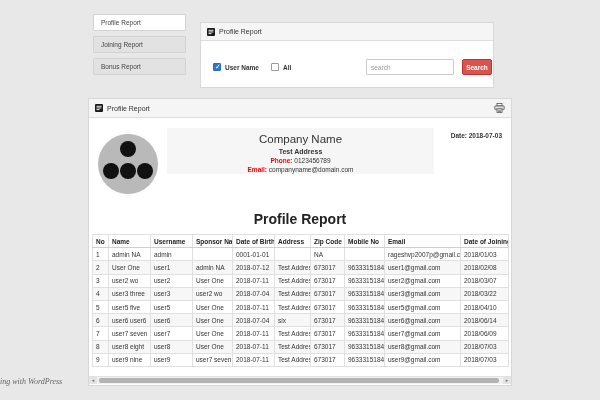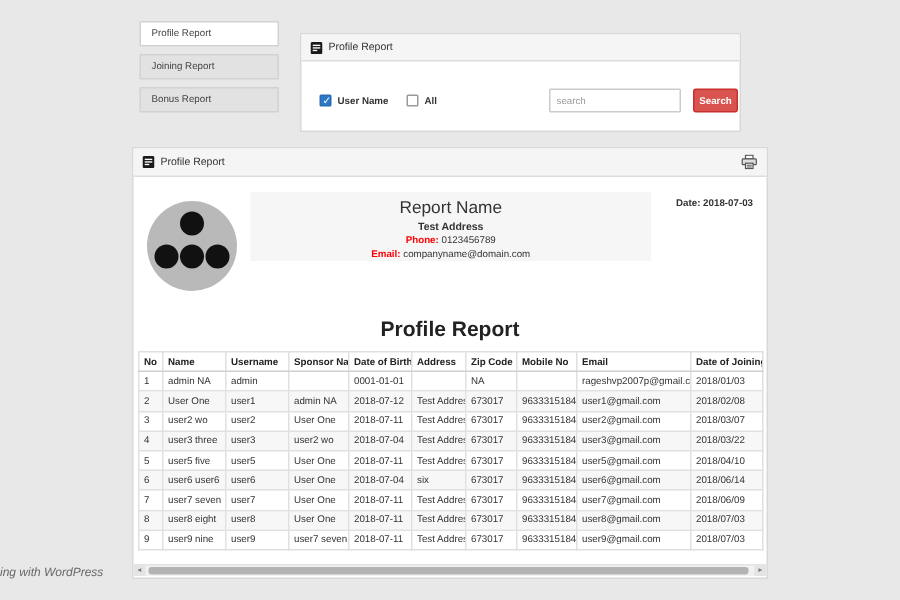--- a/index.html
+++ b/index.html
@@ -69,21 +69,21 @@
   
   .hscroll { position:absolute; left:0; bottom:1px; width:422px; height:8px;
              background:#f1f1f1; border-top:1px solid #e3e3e3; }
   .hs-arrow { position:absolute; top:0; width:8px; height:7px; background:#e4e4e4;
               font-size:5px; line-height:7px; text-align:center; color:#777; cursor:pointer; }
   .hs-arrow.left { left:0; }
   .hs-arrow.right { right:0; }
   .hs-thumb { position:absolute; left:10px; top:1px; width:400px; height:5px;
               background:#b3b3b3; border-radius:2px; cursor:grab; }
   
-  .wp-credit { position:absolute; left:0px; top:377px; font-size:8px; font-style:italic; color:#666; }
+  .wp-credit { position:absolute; left:0px; top:377px; font-size:8px; font-style:italic; color:#666;font-family:Liberation Serif, serif; }
 </style>
 </head>
 <body>
 
 <div id="screen">
 
   <div class="sidebar">
     <div class="side-item active">Profile Report</div>
     <div class="side-item">Joining Report</div>
     <div class="side-item">Bonus Report</div>
@@ -133,21 +133,21 @@
 
     <div class="report-body">
       <div class="logo">
         <i class="d1"></i>
           <i class="d2"></i>
           <i class="d3"></i>
           <i class="d4"></i>
       </div>
 
       <div class="company-block">
-        <div class="company-name">Report Name</div>
+        <div class="company-name">Company Name</div>
         <div class="company-address">Test Address</div>
         <div class="company-line">
           <span class="red-label">Phone:</span>
           <span>0123456789</span>
         </div>
         <div class="company-line">
           <span class="red-label">Email:</span>
           <span>companyname@domain.com</span>
         </div>
       </div>

